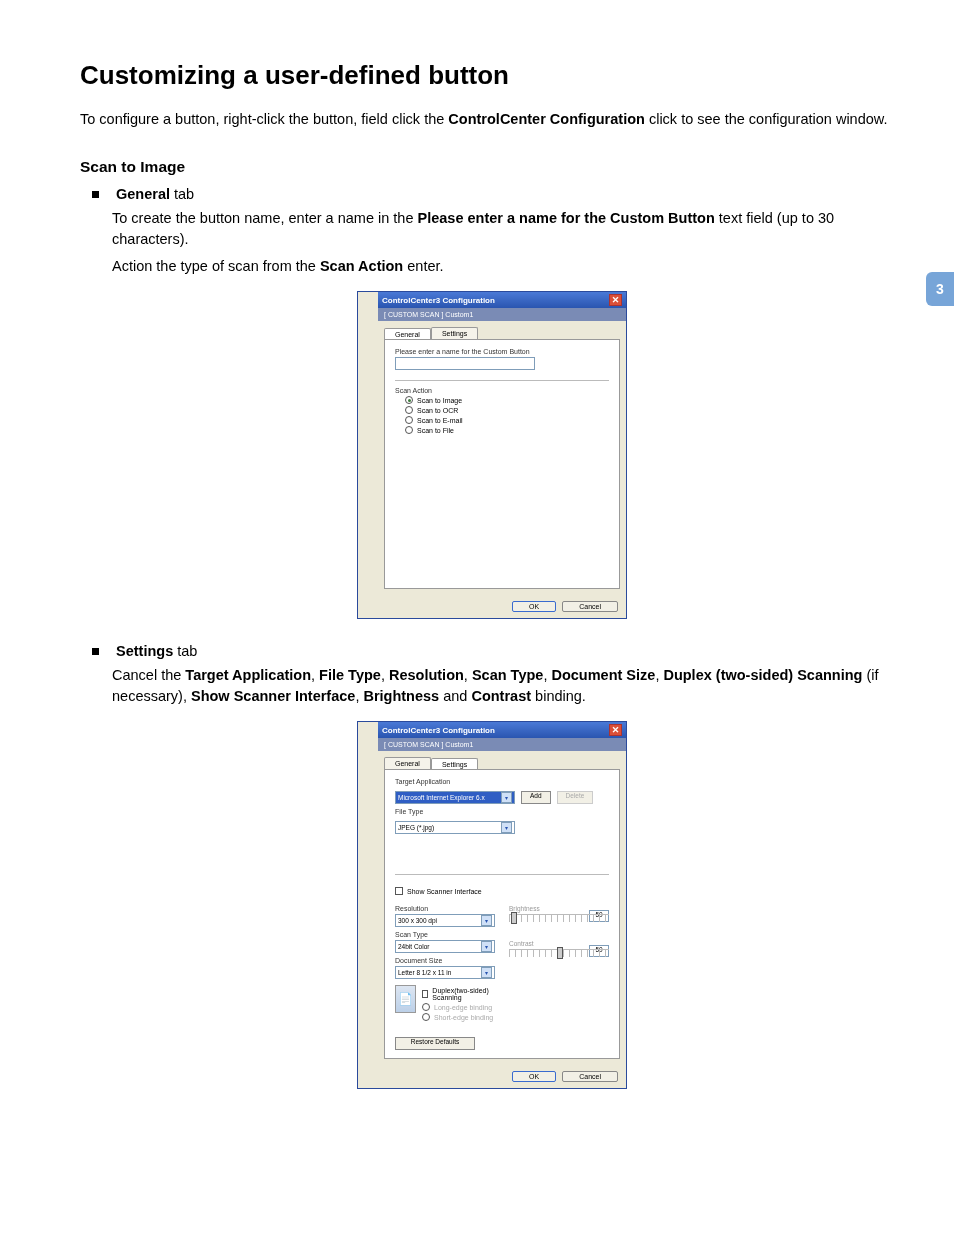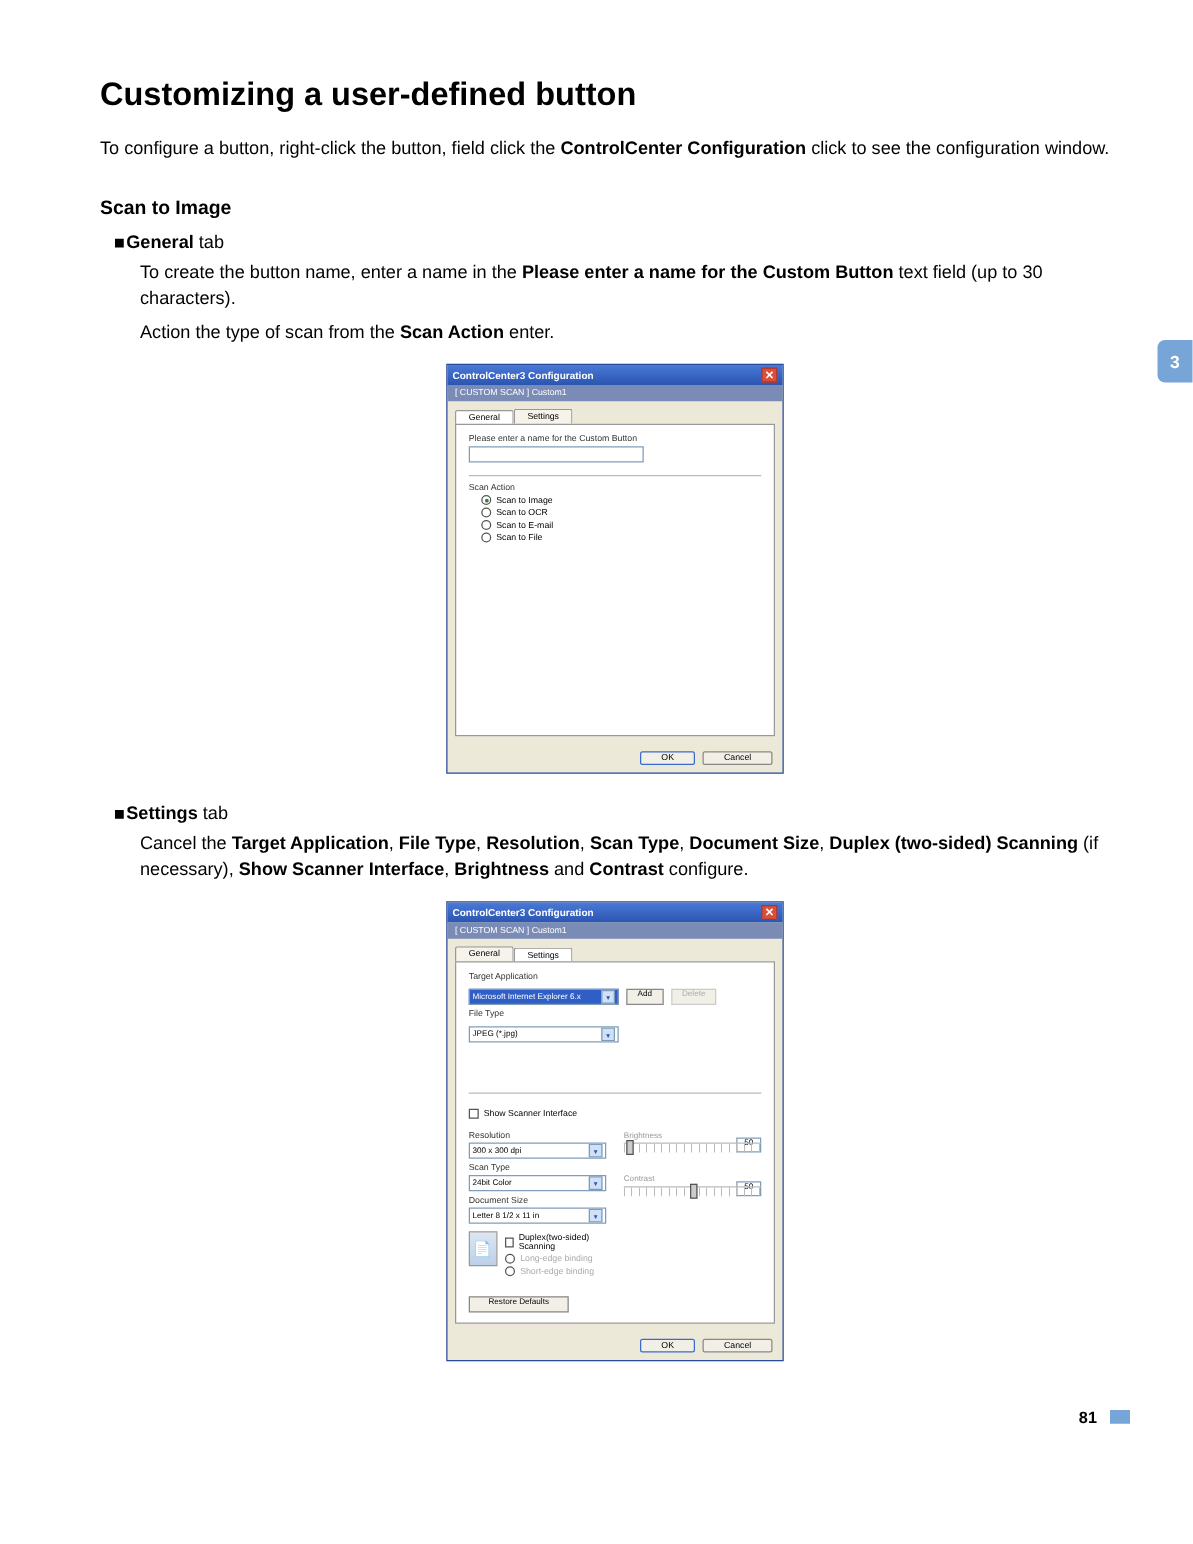--- a/index.html
+++ b/index.html
@@ -3,25 +3,25 @@
 <meta charset="utf-8">
 <style>
   * { box-sizing: border-box; margin: 0; padding: 0; }
   body { font-family: Arial, Helvetica, sans-serif; background: #fff; color: #000; width: 954px; margin: 0 auto; }
   .page { padding: 60px 50px 30px 80px; position: relative; }
   .top-header { text-align: right; font-size: 12px; color: #555; margin-bottom: 45px; }
   .top-rule { border: none; border-top: 1px solid #333; margin-top: 4px; }
   h1 { font-size: 26px; font-weight: bold; margin-bottom: 18px; }
   .intro { font-size: 14.5px; line-height: 1.45; margin-bottom: 28px; }
   h2 { font-size: 15.5px; font-weight: bold; margin-bottom: 10px; }
-  .bullet-row { display: flex; gap: 2px; font-size: 14.5px; margin: 6px 0 4px 12px; }
+  .bullet-row { display: flex; gap: 17px; font-size: 14.5px; margin: 6px 0 4px 12px; }
   .bullet-square { width: 7px; height: 7px; background: #000; margin-top: 5px; flex-shrink: 0; }
   .body-text { font-size: 14.5px; line-height: 1.45; margin: 6px 0 6px 32px; }
   .screenshot-wrap { display: flex; justify-content: center; margin: 14px 0 24px; }
-  .dialog { width: 270px; border: 1px solid #2a4a9c; font-size: 7px; background: #ece9d8; }
+  .dialog { width: 270px; border: 1px solid #2a4a9c; font-size: 7px; background: #ece9d8; padding-left: 20px; }
   .titlebar { background: linear-gradient(#4a79d6,#2a55b0); color: #fff; display: flex; justify-content: space-between; align-items: center; padding: 2px 4px; font-weight: bold; font-size: 8px; }
   .close-x { width: 13px; height: 12px; background: #db4f38; border: 1px solid #a33; color: #fff; display: flex; align-items: center; justify-content: center; font-size: 9px; cursor: pointer; }
   .subhead { background: #7a8bb5; color: #fff; padding: 3px 6px; font-size: 7px; }
   .tabs { display: flex; gap: 0; margin: 6px 0 0 6px; }
   .tab { border: 1px solid #999; border-bottom: none; padding: 2px 10px; background: #f5f3ea; font-size: 7px; border-radius: 2px 2px 0 0; cursor: pointer; }
   .tab.active { background: #fff; position: relative; top: 1px; }
   .panel { border: 1px solid #999; margin: 0 6px 6px; padding: 8px 10px; background: #fff; min-height: 250px; font-size: 7px; position: relative; }
   .label-txt { font-size: 7px; margin-bottom: 2px; color: #333; }
   .text-input { width: 140px; height: 13px; border: 1px solid #7f9db9; background: #fff; margin-bottom: 10px; }
   .divider-line { border-top: 1px solid #bbb; margin: 4px 0 6px; }
@@ -119,21 +119,21 @@
         <div class="win-btn">Cancel</div>
       </div>
     </div>
   </div>
 
   <div class="bullet-row">
     <div class="bullet-square"></div>
     <div><b>Settings</b><span> tab</span></div>
   </div>
   <p class="body-text">
-    <span>Cancel the </span><b>Target Application</b><span>, </span><b>File Type</b><span>, </span><b>Resolution</b><span>, </span><b>Scan Type</b><span>, </span><b>Document Size</b><span>, </span><b>Duplex (two-sided) Scanning</b><span> (if necessary), </span><b>Show Scanner Interface</b><span>, </span><b>Brightness</b><span> and </span><b>Contrast</b><span> configure.</span>
+    <span>Cancel the </span><b>Target Application</b><span>, </span><b>File Type</b><span>, </span><b>Resolution</b><span>, </span><b>Scan Type</b><span>, </span><b>Document Size</b><span>, </span><b>Duplex (two-sided) Scanning</b><span> (if necessary), </span><b>Show Scanner Interface</b><span>, </span><b>Brightness</b><span> and </span><b>Contrast</b><span> binding.</span>
   </p>
 
   <div class="screenshot-wrap">
     <div class="dialog">
       <div class="titlebar">
         <span>ControlCenter3 Configuration</span>
         <div class="close-x">✕</div>
       </div>
       <div class="subhead">[ CUSTOM SCAN ]  Custom1</div>
       <div class="tabs">
@@ -221,17 +221,13 @@
           <div class="small-btn" style="width:80px; text-align:center;">Restore Defaults</div>
         </div>
       </div>
       <div class="btn-row">
         <div class="win-btn primary">OK</div>
         <div class="win-btn">Cancel</div>
       </div>
     </div>
   </div>
 
-  <div class="footer-page">
-    <span class="page-num">81</span>
-    <span class="page-bar"></span>
-  </div>
 </div>
 
 </body></html>

